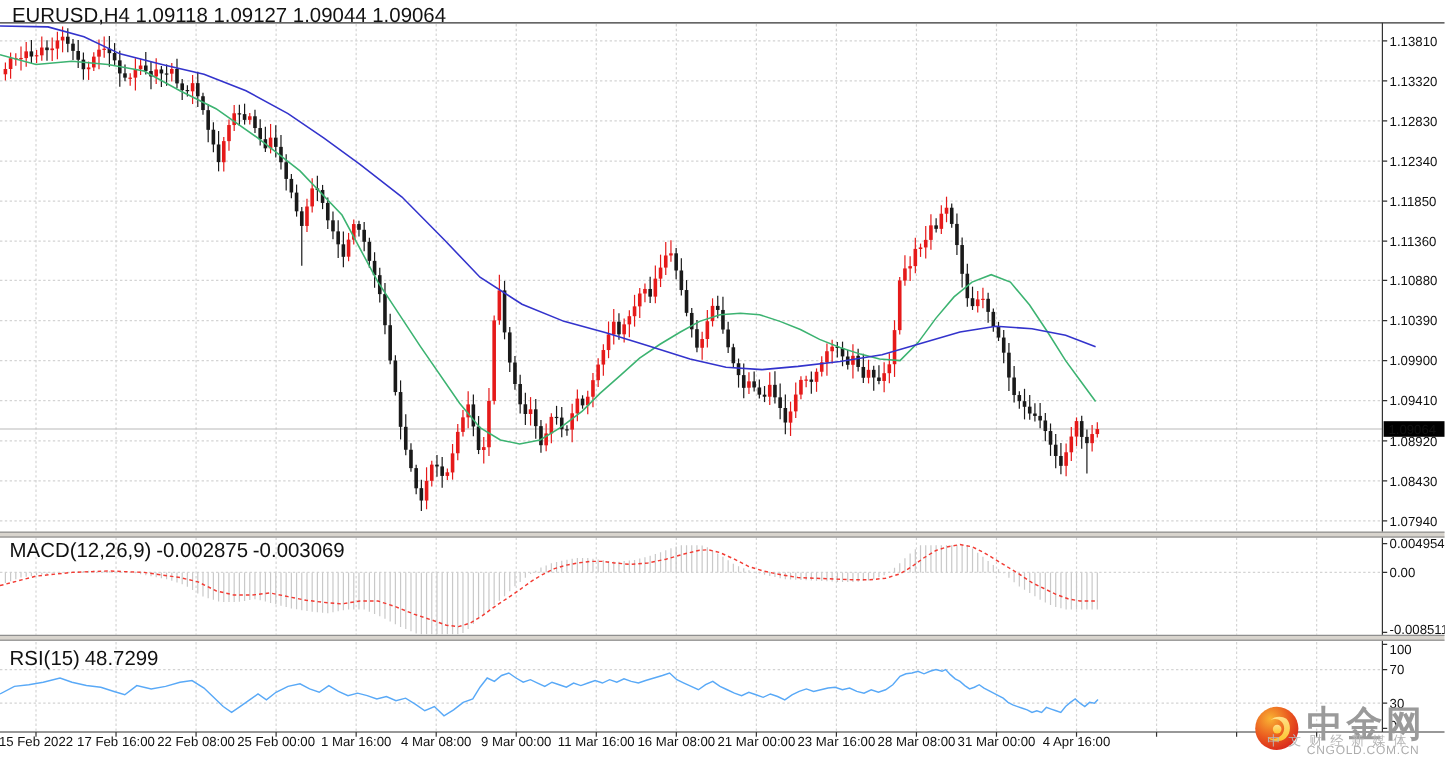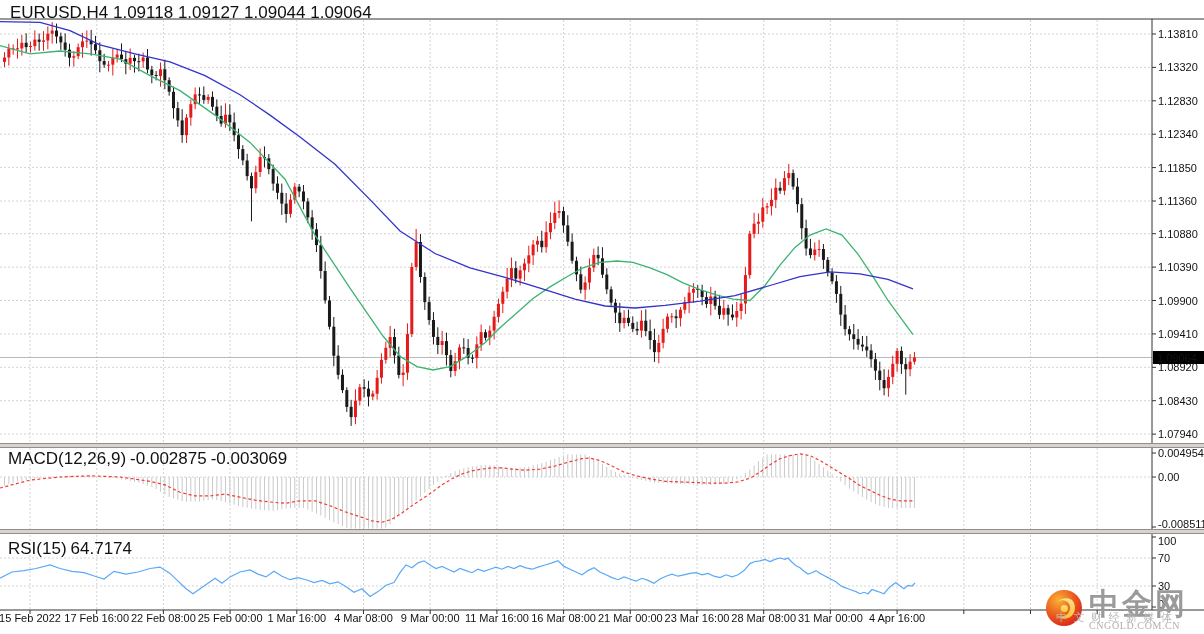--- a/index.html
+++ b/index.html
@@ -16,21 +16,21 @@
             border-top:1px solid #8f8f8f;border-bottom:1px solid #8f8f8f;z-index:2}
   #split-macd{top:443px}
   #split-rsi{top:529px}
   #price-axis-hit{position:absolute;left:1152px;top:19px;width:52px;height:591px;z-index:4}
   #time-axis-hit{position:absolute;left:0;top:611px;width:1204px;height:23px;z-index:4}
   #watermark{position:absolute;left:1045px;top:588px;z-index:5;display:flex;gap:6px;align-items:center}
   #wm-text{display:flex;flex-direction:column}
   #wm-brand{font-size:30px;font-weight:700;color:#9a9a9a;letter-spacing:3px;line-height:31px;
             font-family:sans-serif}
   #wm-domain{font-size:10px;color:#adadad;letter-spacing:0.6px;margin-top:1px;
-             font-family:Liberation Serif, serif}
+             font-family:Liberation Sans, sans-serif}
   #wm-tagline{position:absolute;left:1056px;top:610px;z-index:5;font-size:11px;color:#b6b6b6;
               letter-spacing:6.5px;white-space:nowrap;font-family:sans-serif}
 </style>
 </head>
 <body>
 
 <div id="app">
   <svg id="chart-svg" width="1204" height="634">
       <g>
         <line x1="30" y1="20" x2="30" y2="443" stroke="#d4d4d4" stroke-width="1" stroke-dasharray="2 2"></line>
@@ -838,21 +838,21 @@
         <line x1="963.8000000000001" y1="610" x2="963.8000000000001" y2="614" stroke="#333333" stroke-width="1"></line>
         <line x1="1030.5" y1="610" x2="1030.5" y2="614" stroke="#333333" stroke-width="1"></line>
         <line x1="1097.2" y1="610" x2="1097.2" y2="614" stroke="#333333" stroke-width="1"></line>
       </g>
     </svg>
 
   <div id="title" class="pane-label">EURUSD,H4 1.09118 1.09127 1.09044 1.09064</div>
 
   <div id="macd-label" class="pane-label"><span>MACD(12,26,9)</span><span>-0.002875</span><span>-0.003069</span></div>
 
-  <div id="rsi-label" class="pane-label"><span>RSI(15)</span><span>64.7174</span></div>
+  <div id="rsi-label" class="pane-label"><span>RSI(15)</span><span>48.7299</span></div>
 
   <div id="split-macd" class="splitter"></div>
   <div id="split-rsi" class="splitter"></div>
 
   <div id="price-axis-hit"></div>
   <div id="time-axis-hit"></div>
 
   <div id="watermark">
     <span id="wm-icon">
       <svg width="38" height="38" viewBox="0 0 38 38">

